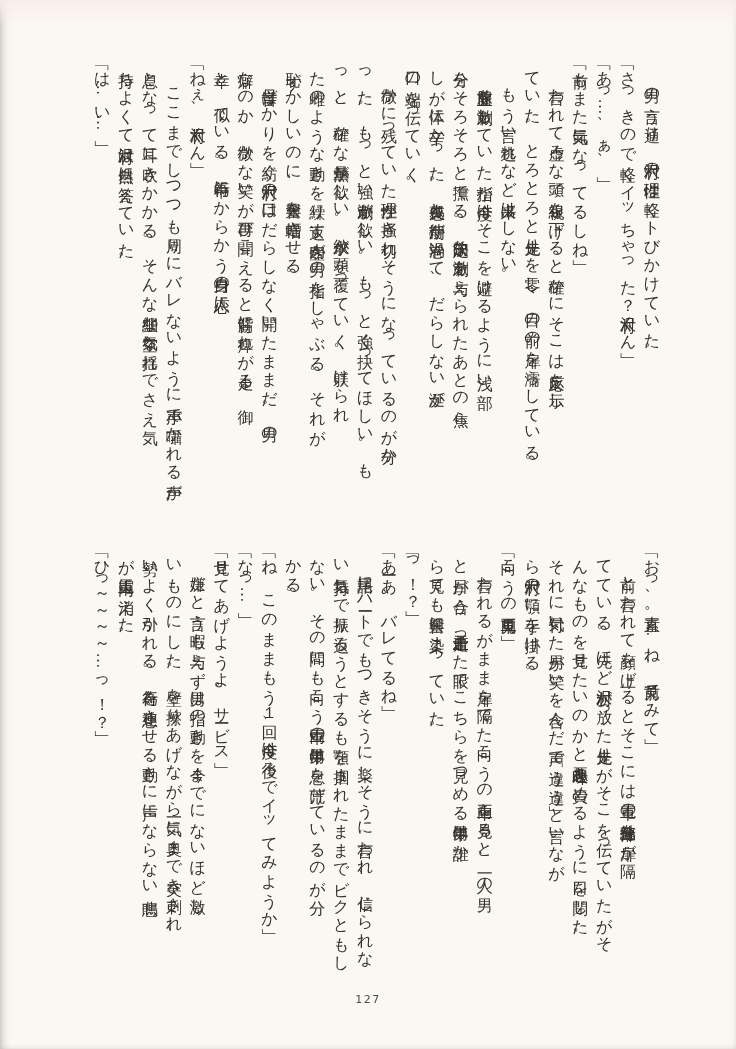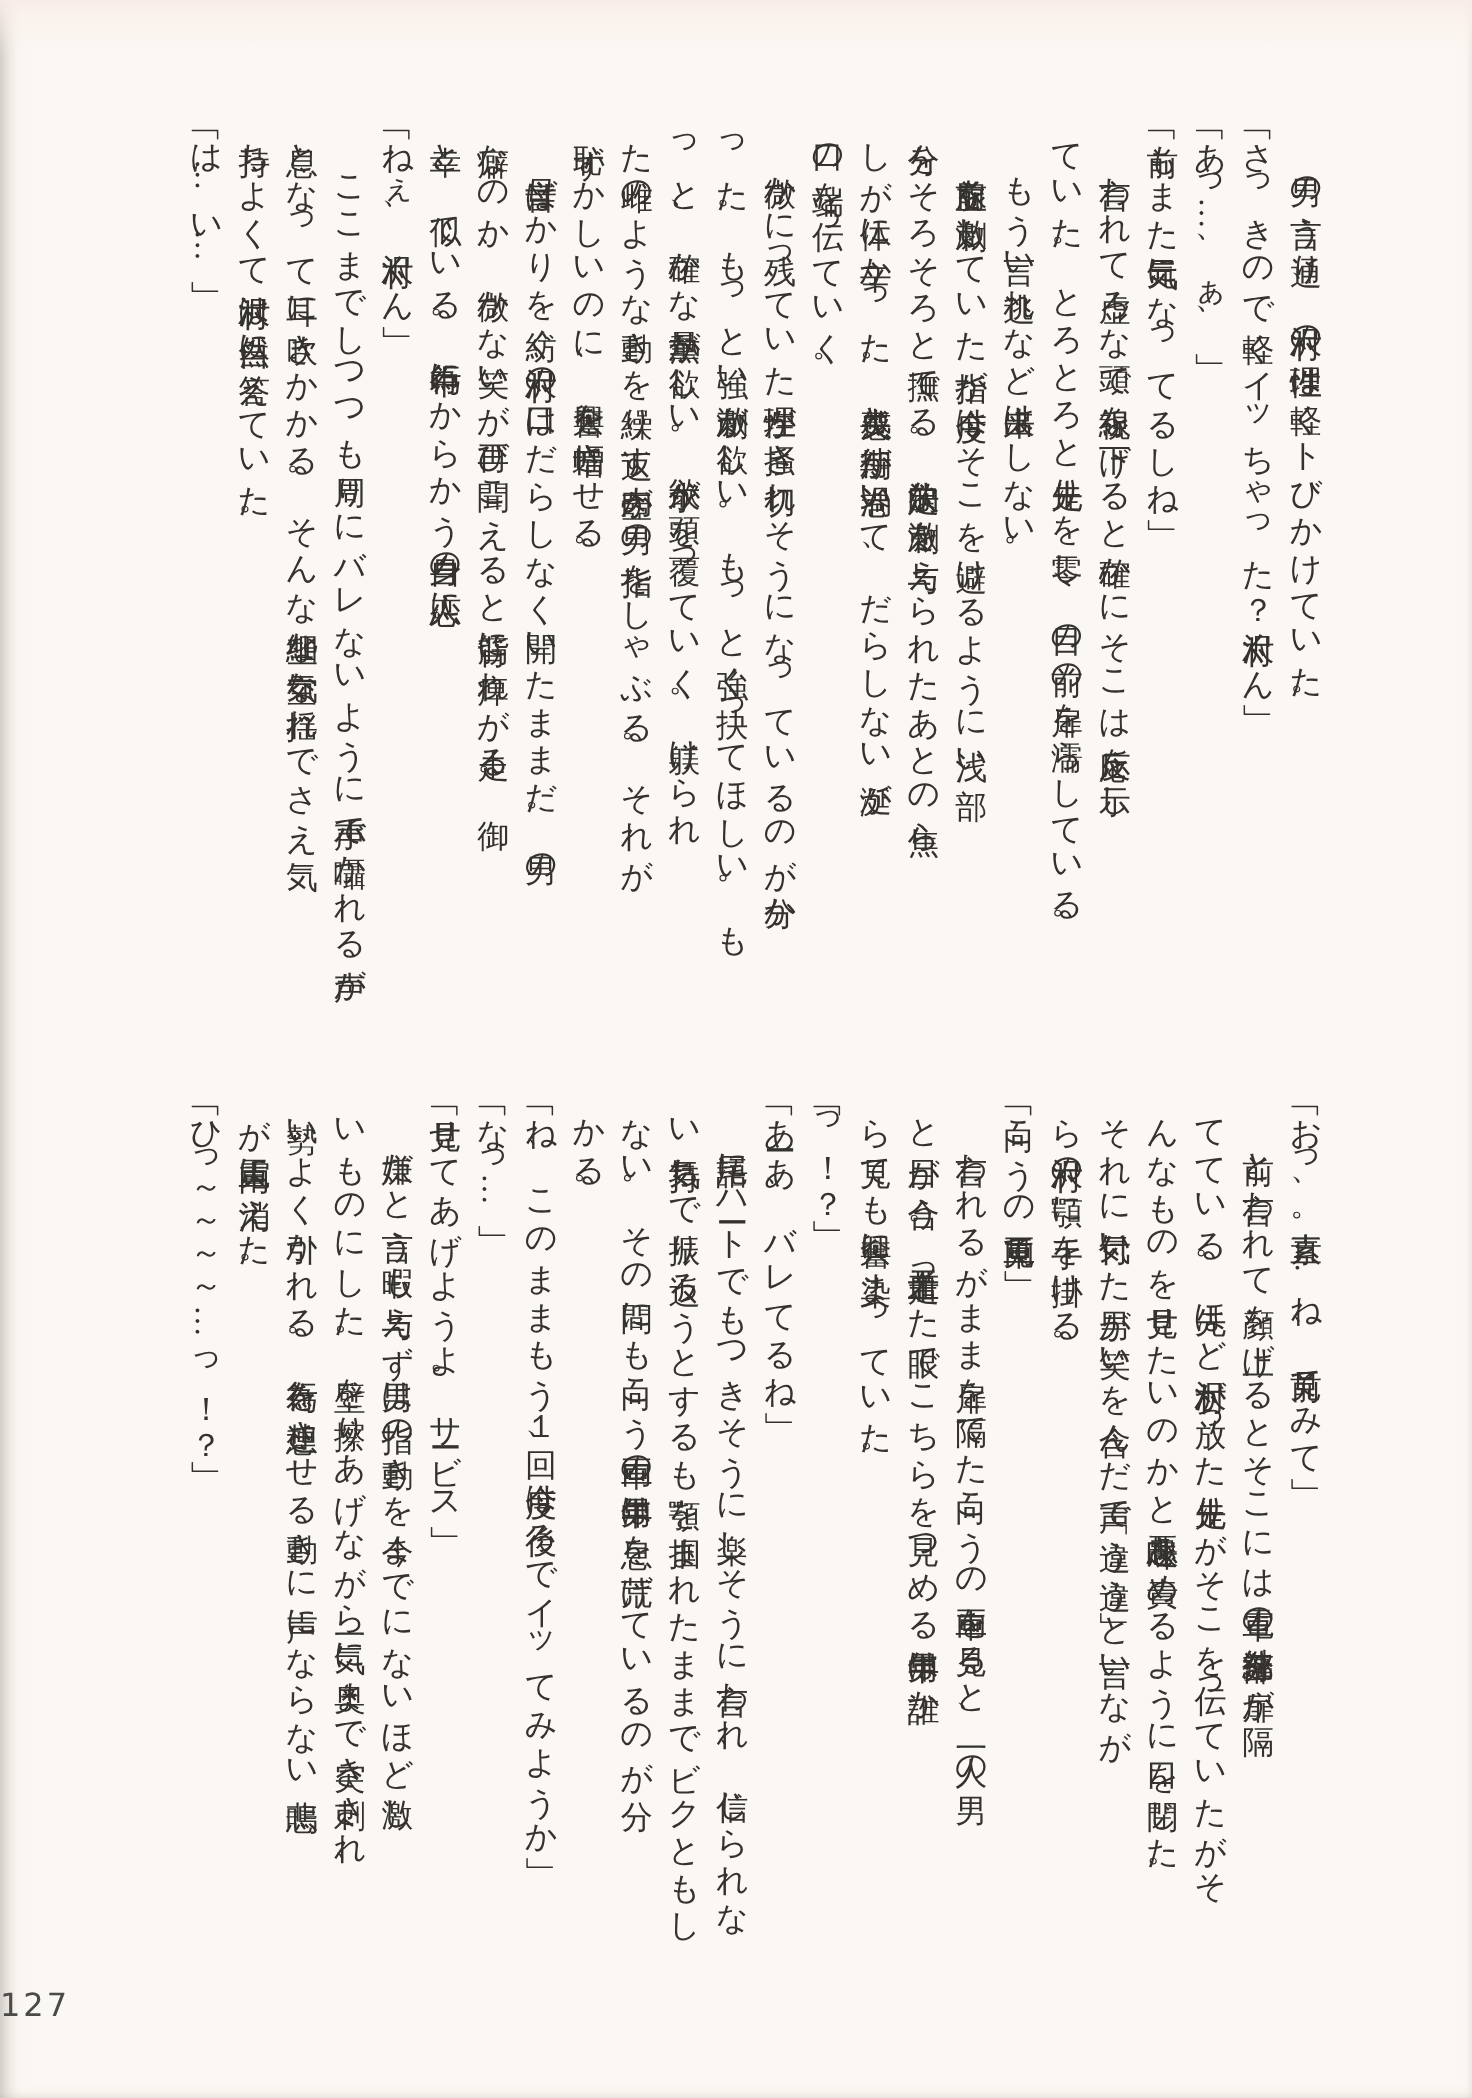--- a/index.html
+++ b/index.html
@@ -42,23 +42,23 @@
   .vblock.bottom { top: 548px; height: 452px; }
   .tline {
     line-height: 23.9px;
     white-space: pre;
   }
   .page-number {
     position: absolute;
     top: 993px;
     left: 0;
     width: 100%;
-    text-align: left;
+    text-align: center;
     font-family: "DejaVu Sans", "Liberation Sans", sans-serif;
-    font-size: 16px;
+    font-size: 11px;
     letter-spacing: 1.5px;
     color: #4c4a47;
   }
 </style>
 </head>
 <body>
 
 <div class="page">
   <div class="scan-top-tint"></div>
 

